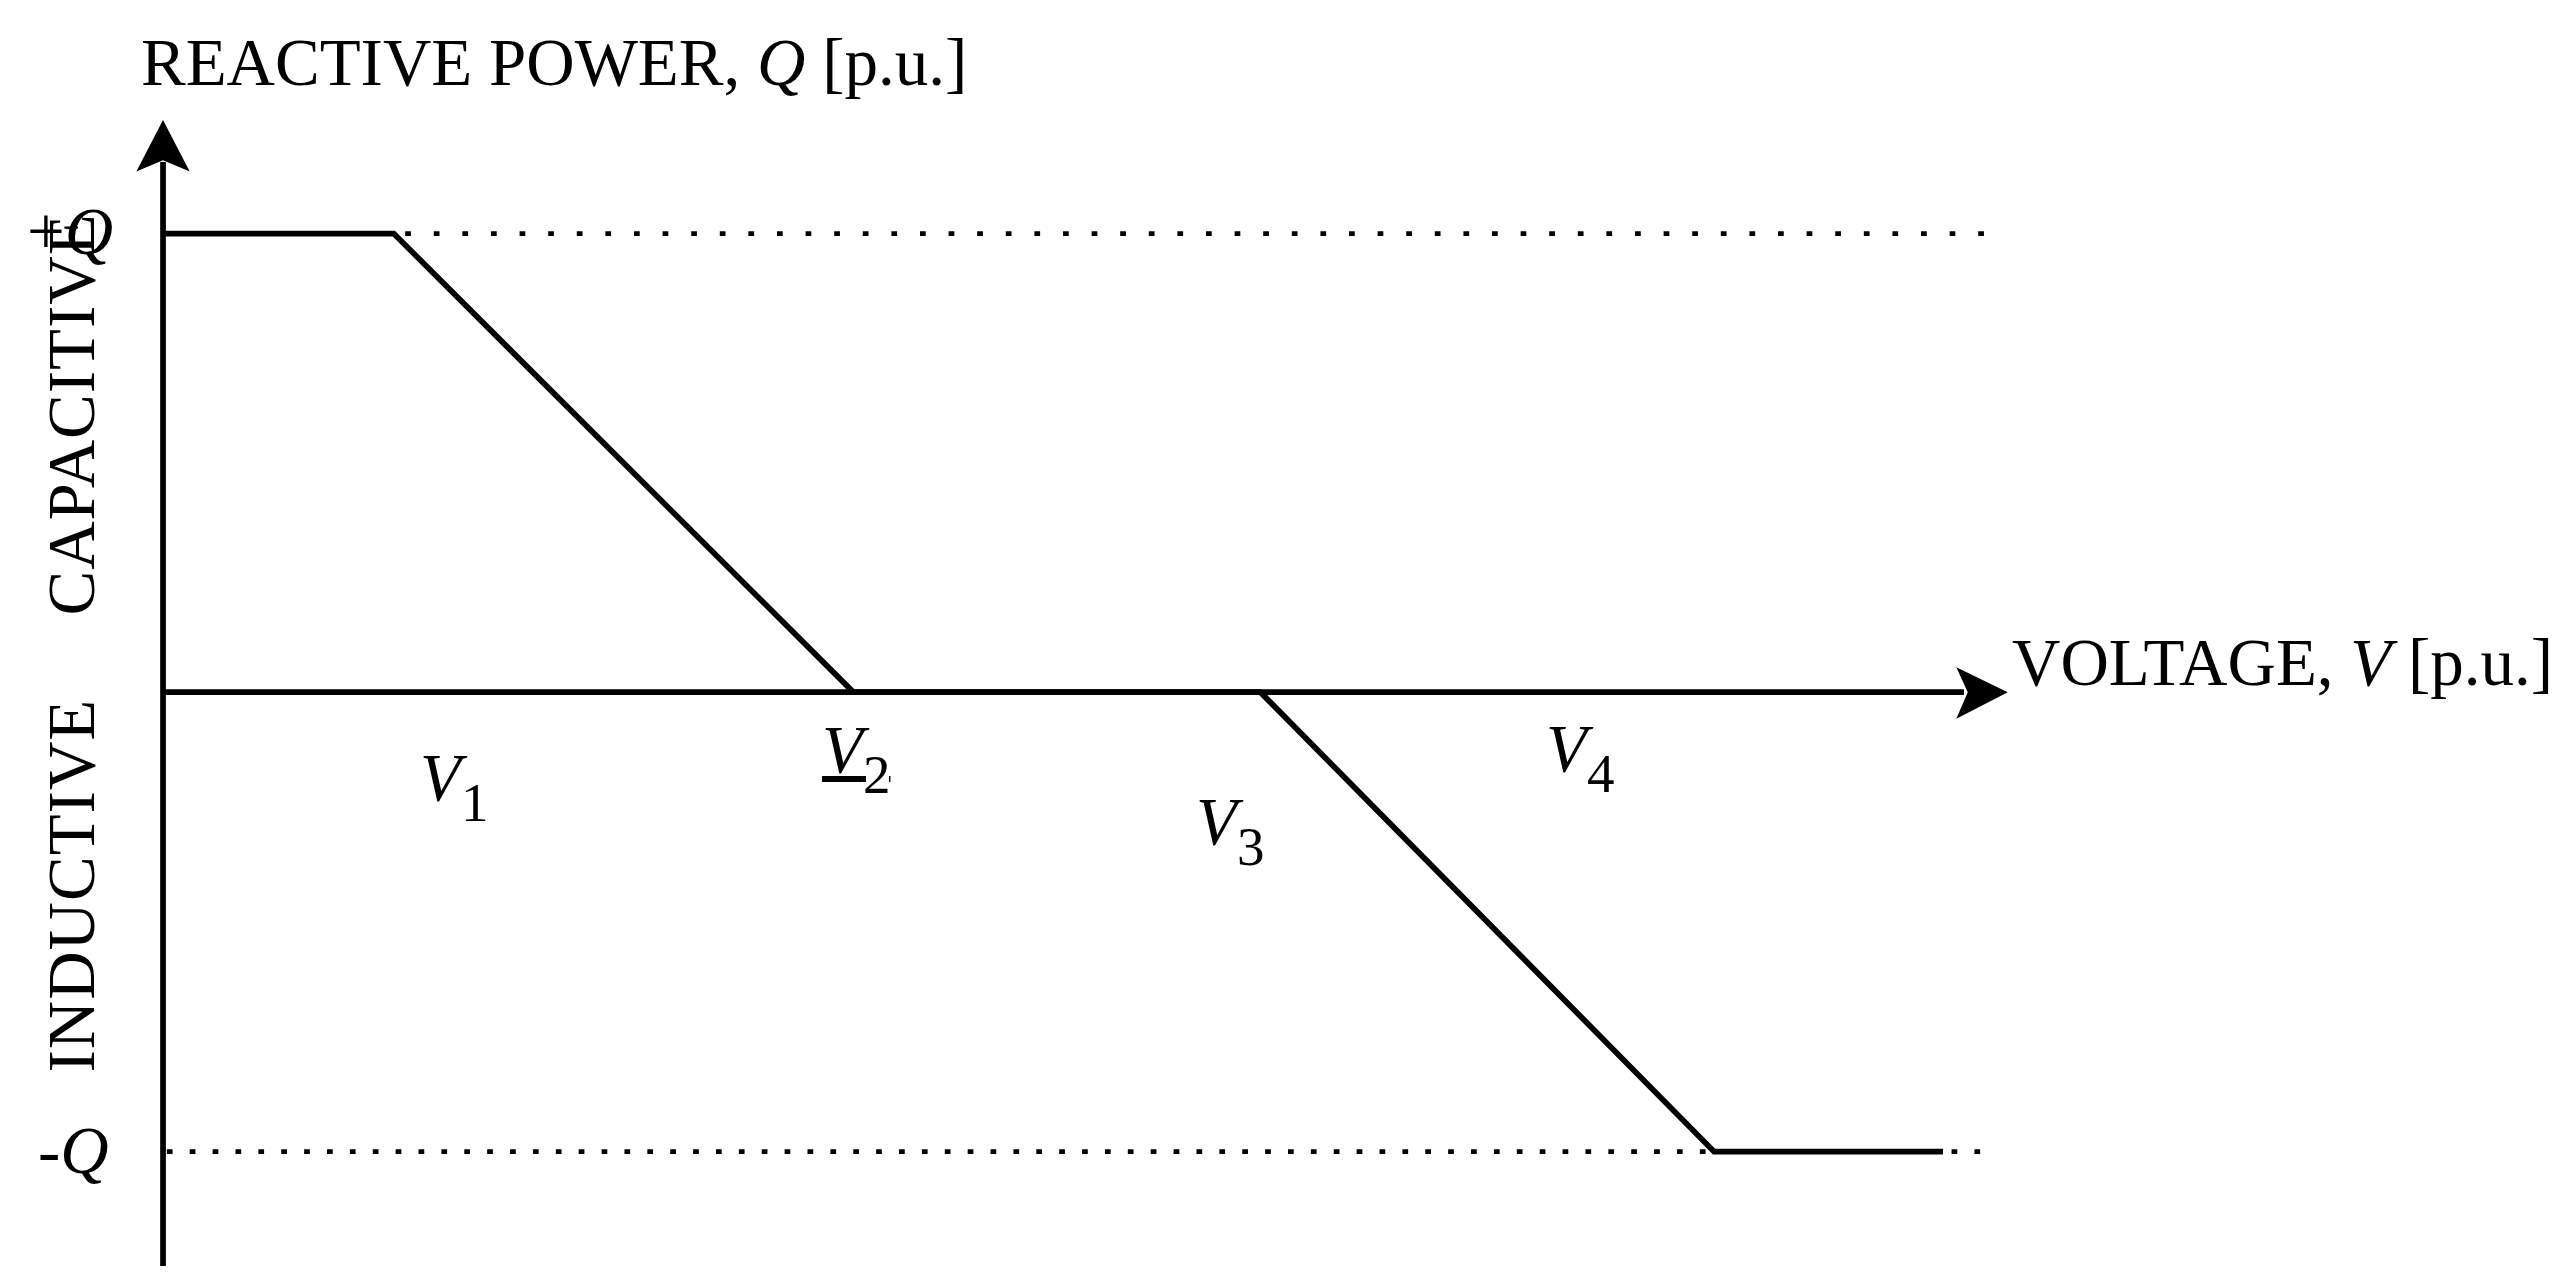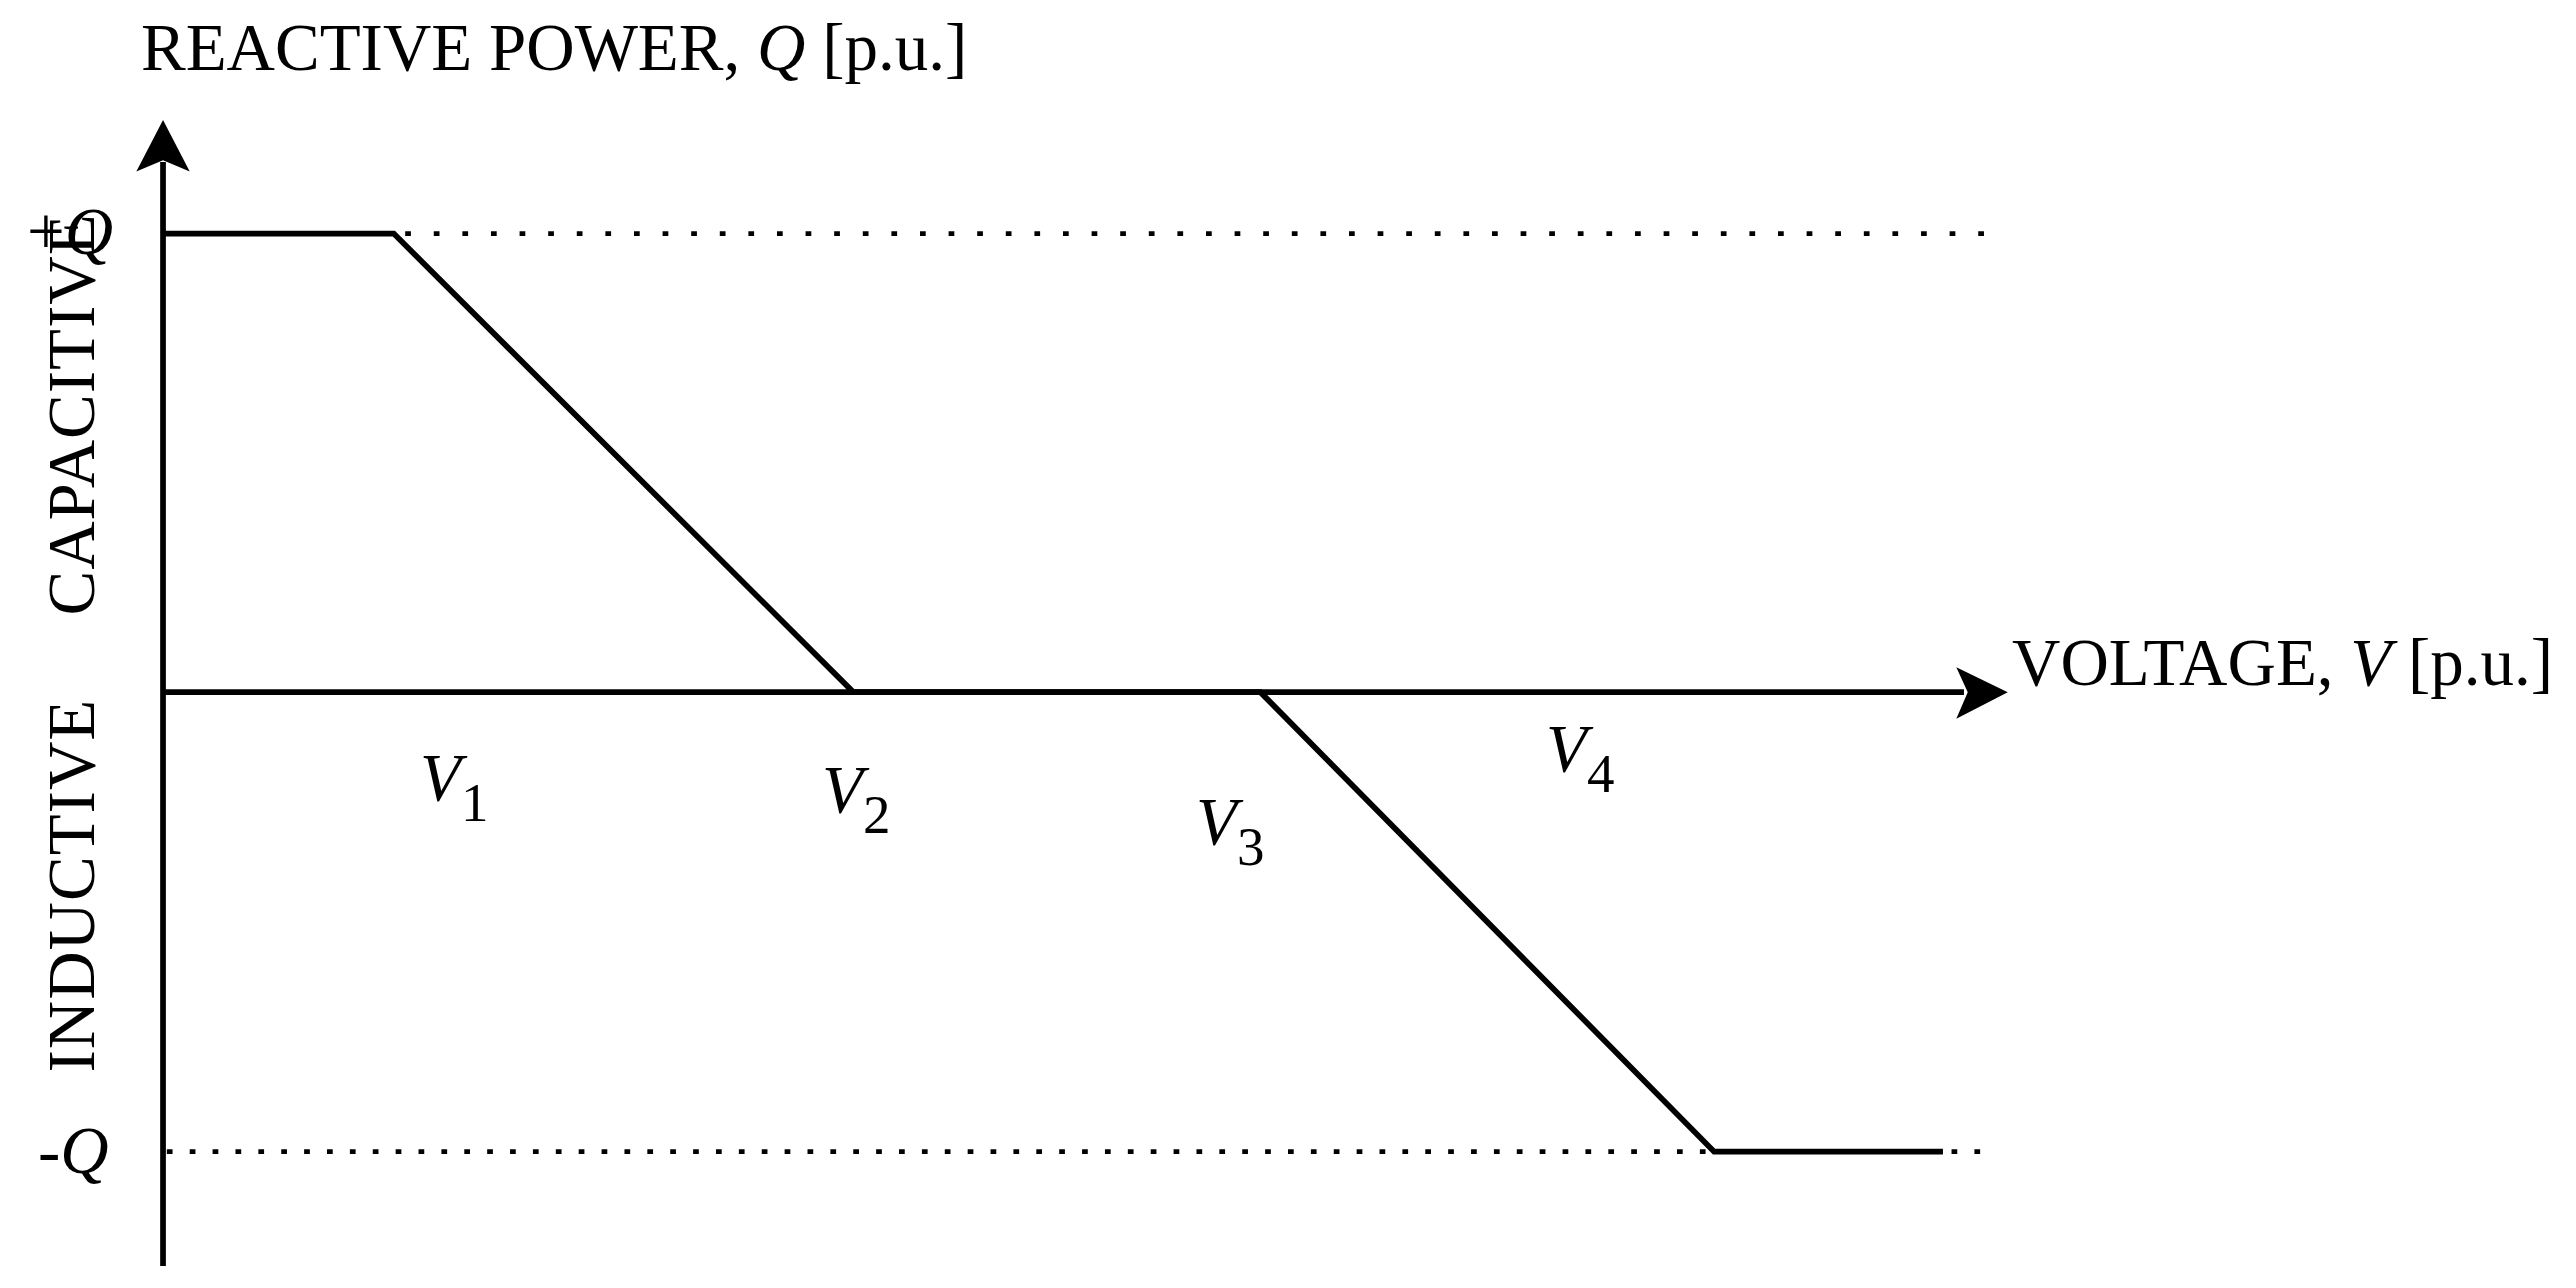--- a/index.html
+++ b/index.html
@@ -6,21 +6,21 @@
   body { width: 2576px; height: 1288px; position: relative; overflow: hidden; font-family: "Liberation Serif", "DejaVu Serif", serif; color: #000; }
   .lbl { position: absolute; white-space: nowrap; font-size: 67px; line-height: 1; color: #000; }
   .it { font-style: italic; }
   .sub { font-size: 55px; font-style: normal; position: relative; top: 21px; }
   svg.plot { position: absolute; left: 0; top: 0; }
   .vert { position: absolute; transform: rotate(-90deg); transform-origin: center center; font-size: 67px; white-space: nowrap; letter-spacing: 1px; }
 </style>
 </head>
 <body>
 
-<div class="lbl" style="left:141px; top:14px;">
+<div class="lbl" style="left:141px; top:29px;">
   <span>REACTIVE POWER, </span><span class="it">Q</span><span> [p.u.]</span>
 </div>
 
 <div class="lbl" style="left:2012px; top:629px;">
   <span>VOLTAGE, </span><span class="it">V</span><span> [p.u.]</span>
 </div>
 
 <div class="lbl" style="left:27px; top:198px;">
   <span>+</span><span class="it">Q</span>
 </div>
@@ -28,21 +28,21 @@
 <div class="lbl" style="left:38px; top:1117px;">
   <span>-</span><span class="it">Q</span>
 </div>
 
 <div class="vert" style="left:-72px; top:434px; width:286px; text-align:center;">CAPACITIVE</div>
 <div class="vert" style="left:-72px; top:891px; width:286px; text-align:center;">INDUCTIVE</div>
 
 <div class="lbl" style="left:386px; top:744px;margin-left:34px;">
   <span class="it">V</span><span class="sub">1</span>
 </div>
-<div class="lbl" style="left:822px; top:756px;">
+<div class="lbl" style="left:822px; top:716px;text-decoration:underline;">
   <span class="it">V</span><span class="sub">2</span>
 </div>
 <div class="lbl" style="left:1196px; top:744px;margin-top:44px;">
   <span class="it">V</span><span class="sub">3</span>
 </div>
 <div class="lbl" style="left:1546px; top:715px;">
   <span class="it">V</span><span class="sub">4</span>
 </div>
 
 <svg class="plot" width="2576" height="1288" viewBox="0 0 2702 1351">

